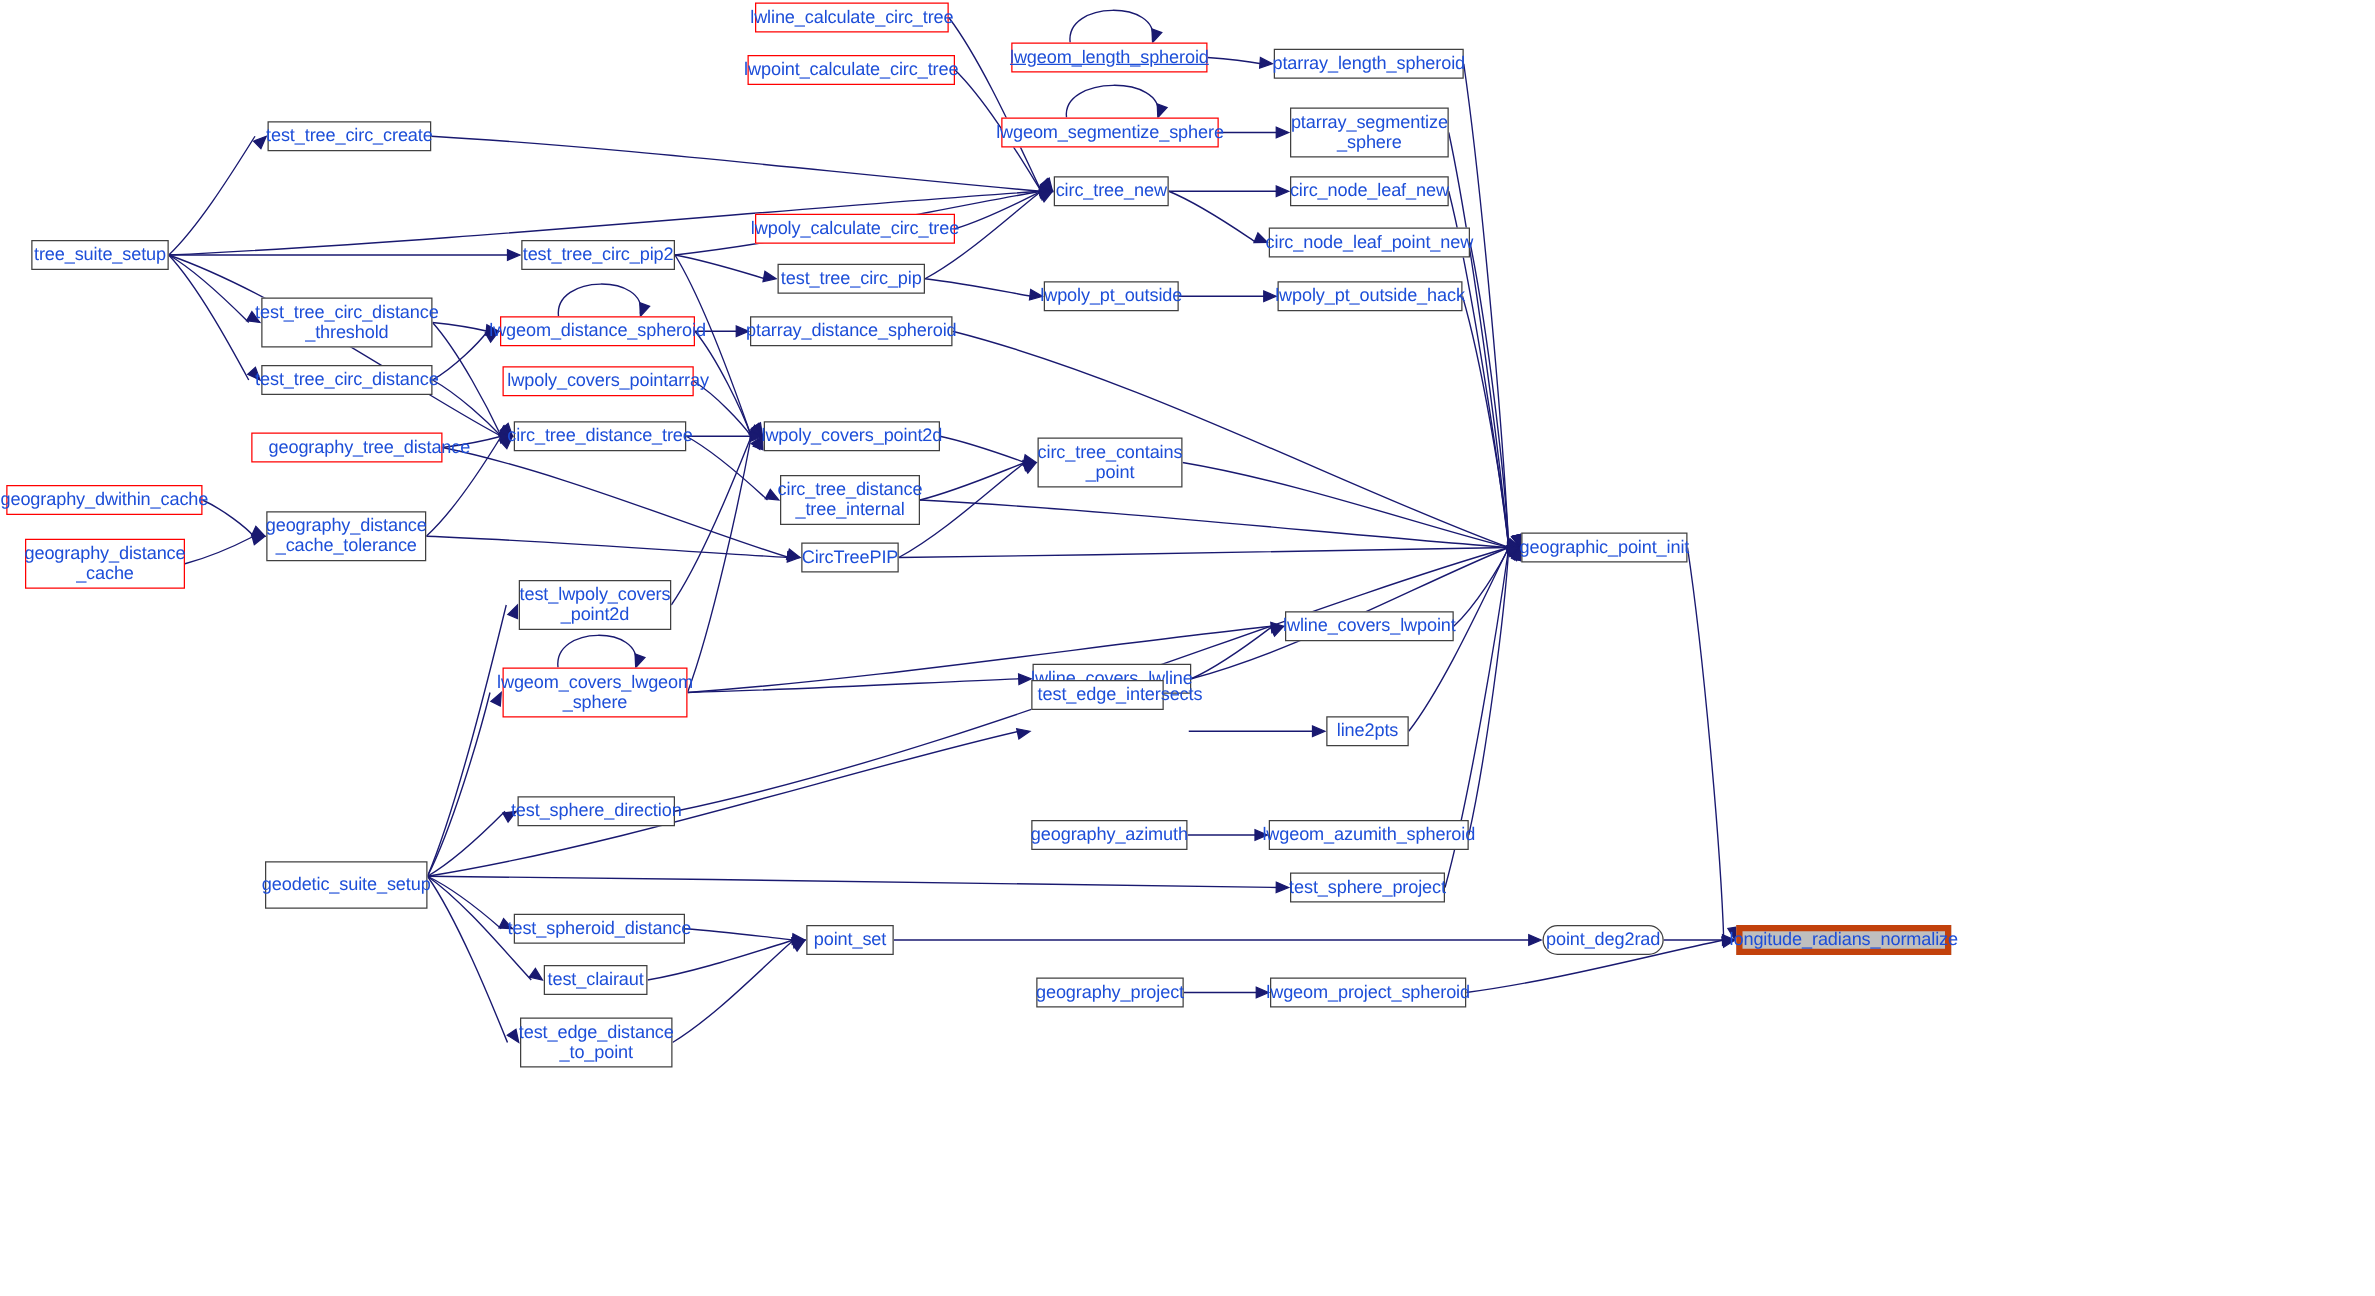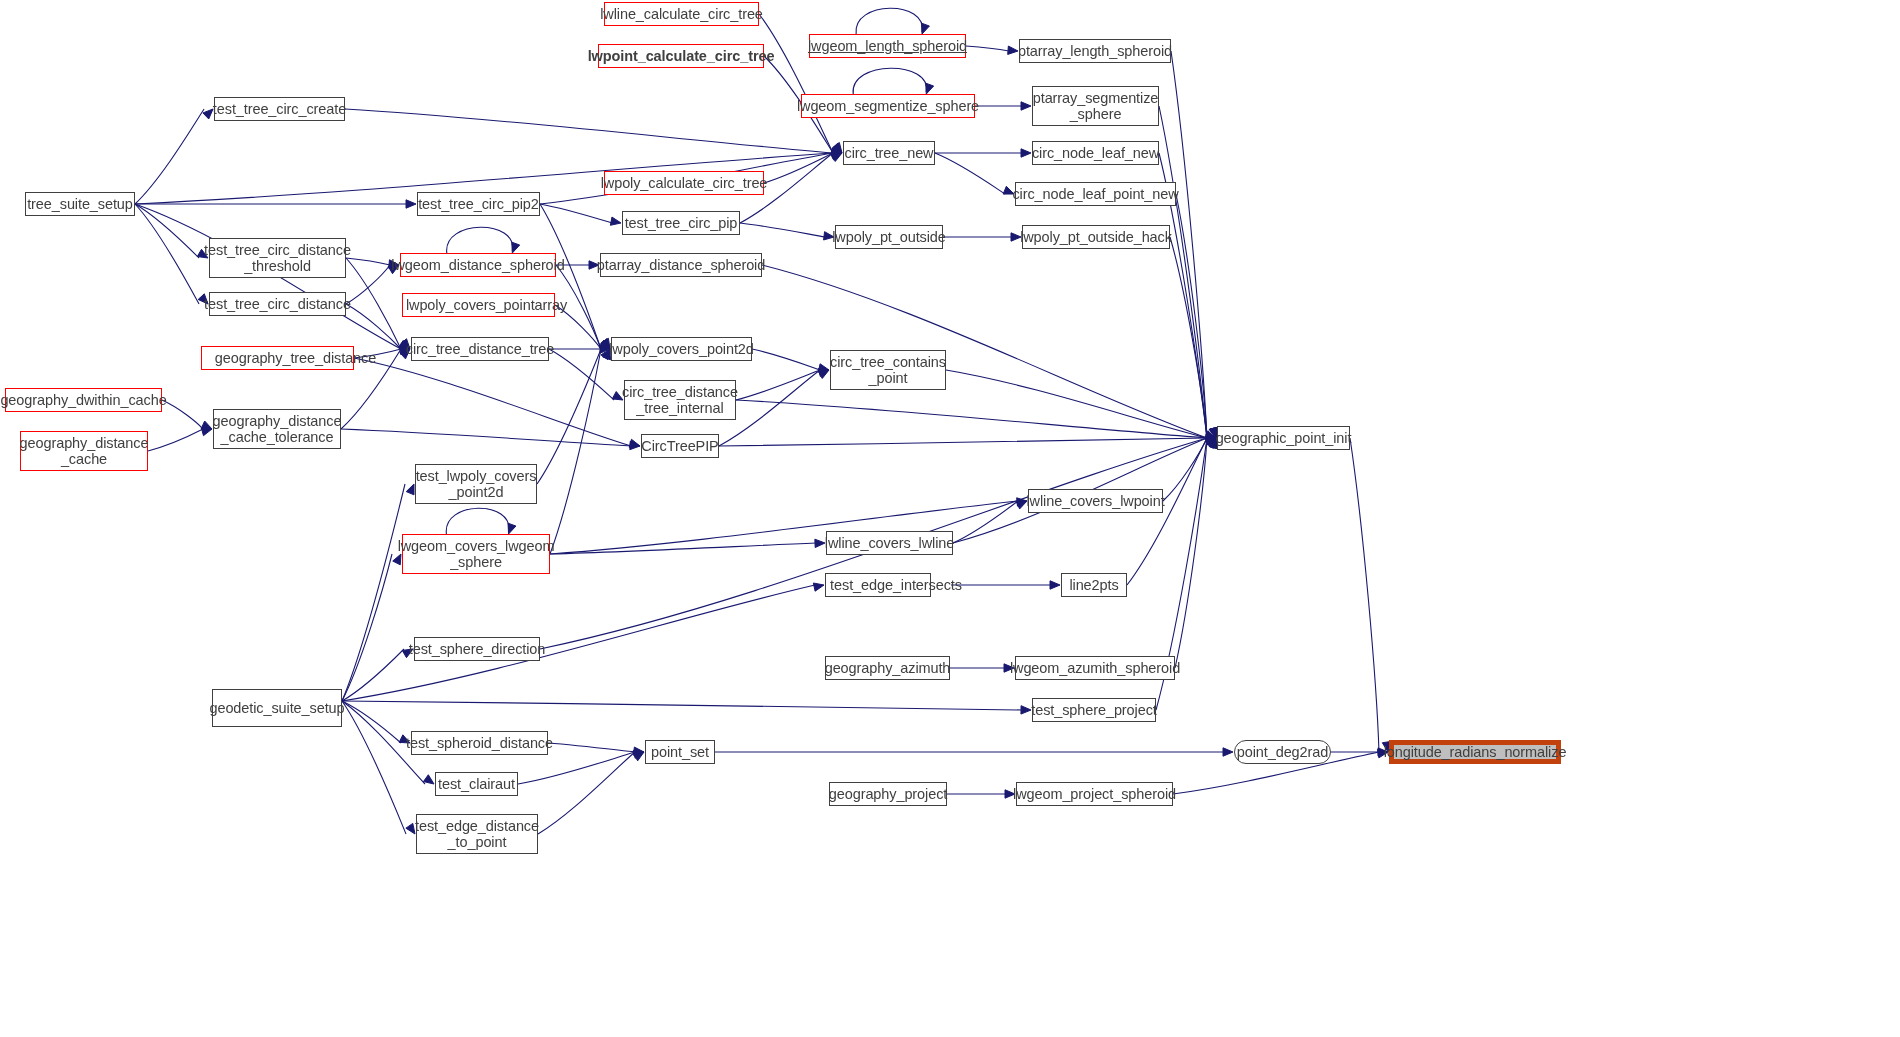--- a/index.html
+++ b/index.html
@@ -26,21 +26,21 @@
   }
   .node {
     position: absolute;
     box-sizing: border-box;
     display: flex;
     align-items: center;
     justify-content: center;
     text-align: center;
     background: #ffffff;
     border: 1px solid #404040;
-    color: #404040;
+    color: #1d4ed8;
     font-size: 14.5px;
     line-height: 1.12;
     white-space: pre-line;
     letter-spacing: -0.1px;
     z-index: 5;
   }
   .node.red {
     border: 1px solid #ff0000;
   }
   .node.filled {
@@ -210,21 +210,21 @@
       <path d="M 947 794 C 969.44 794 994.6 794 1006 794" fill="none" stroke="#191970" stroke-width="1.1"></path>
       <polygon points="1015,794 1005,789.8 1005,798.2" fill="#191970" stroke="#191970"></polygon>
       <path d="M 1173 794 C 1243.95 784.7369 1323.5 763.3211 1379 752" fill="none" stroke="#191970" stroke-width="1.1"></path>
       <polygon points="1388,752 1377.4244795767756,749.5920199797412 1378.876656037415,757.865543021781" fill="#191970" stroke="#191970"></polygon>
       <path d="M 1350 438 C 1362.54 520.9345 1376.6 678.5554999999999 1379 752" fill="none" stroke="#191970" stroke-width="1.1"></path>
       <polygon points="1388,752 1390.6164757301756,741.4741245136852 1382.3158738548693,742.7625376879664" fill="#191970" stroke="#191970"></polygon>
     </svg>
 <div class="node red" style="left: 604px; top: 2px; width: 155px; height: 24px;"><span>lwline_calculate_circ_tree</span></div>
     <div class="node red" style="left: 809px; top: 34px; width: 157px; height: 24px; text-decoration: underline;"><span>lwgeom_length_spheroid</span></div>
     <div class="node" style="left: 1019px; top: 39px; width: 152px; height: 24px;"><span>ptarray_length_spheroid</span></div>
-    <div class="node red" style="left: 598px; top: 44px; width: 166px; height: 24px; font-weight: bold;"><span>lwpoint_calculate_circ_tree</span></div>
+    <div class="node red" style="left: 598px; top: 44px; width: 166px; height: 24px;"><span>lwpoint_calculate_circ_tree</span></div>
     <div class="node red" style="left: 801px; top: 94px; width: 174px; height: 24px;"><span>lwgeom_segmentize_sphere</span></div>
     <div class="node" style="left: 1032px; top: 86px; width: 127px; height: 40px;"><span>ptarray_segmentize
 _sphere</span></div>
     <div class="node" style="left: 214px; top: 97px; width: 131px; height: 24px;"><span>test_tree_circ_create</span></div>
     <div class="node" style="left: 843px; top: 141px; width: 92px; height: 24px;"><span>circ_tree_new</span></div>
     <div class="node" style="left: 1032px; top: 141px; width: 127px; height: 24px;"><span>circ_node_leaf_new</span></div>
     <div class="node" style="left: 1015px; top: 182px; width: 161px; height: 24px;"><span>circ_node_leaf_point_new</span></div>
     <div class="node red" style="left: 604px; top: 171px; width: 160px; height: 24px;"><span>lwpoly_calculate_circ_tree</span></div>
     <div class="node" style="left: 25px; top: 192px; width: 110px; height: 24px;"><span>tree_suite_setup</span></div>
     <div class="node" style="left: 417px; top: 192px; width: 123px; height: 24px;"><span>test_tree_circ_pip2</span></div>
@@ -250,21 +250,21 @@
     <div class="node" style="left: 1217px; top: 426px; width: 133px; height: 24px;"><span>geographic_point_init</span></div>
     <div class="node" style="left: 641px; top: 434px; width: 78px; height: 24px;"><span>CircTreePIP</span></div>
     <div class="node red" style="left: 20px; top: 431px; width: 128px; height: 40px;"><span>geography_distance
 _cache</span></div>
     <div class="node" style="left: 415px; top: 464px; width: 122px; height: 40px;"><span>test_lwpoly_covers
 _point2d</span></div>
     <div class="node" style="left: 1028px; top: 489px; width: 135px; height: 24px;"><span>lwline_covers_lwpoint</span></div>
     <div class="node red" style="left: 402px; top: 534px; width: 148px; height: 40px;"><span>lwgeom_covers_lwgeom
 _sphere</span></div>
     <div class="node" style="left: 826px; top: 531px; width: 127px; height: 24px;"><span>lwline_covers_lwline</span></div>
-    <div class="node" style="left: 825px; top: 573px; width: 106px; height: 24px; padding-left: 36px;"><span>test_edge_intersects</span></div>
+    <div class="node" style="left: 825px; top: 544px; width: 106px; height: 24px; padding-left: 36px;"><span>test_edge_intersects</span></div>
     <div class="node" style="left: 1061px; top: 573px; width: 66px; height: 24px;"><span>line2pts</span></div>
     <div class="node" style="left: 414px; top: 637px; width: 126px; height: 24px;"><span>test_sphere_direction</span></div>
     <div class="node" style="left: 825px; top: 656px; width: 125px; height: 24px;"><span>geography_azimuth</span></div>
     <div class="node" style="left: 1015px; top: 656px; width: 160px; height: 24px;"><span>lwgeom_azumith_spheroid</span></div>
     <div class="node" style="left: 212px; top: 689px; width: 130px; height: 38px; justify-content: center;"><span>geodetic_suite_setup</span></div>
     <div class="node" style="left: 1032px; top: 698px; width: 124px; height: 24px;"><span>test_sphere_project</span></div>
     <div class="node" style="left: 411px; top: 731px; width: 137px; height: 24px;"><span>test_spheroid_distance</span></div>
     <div class="node" style="left: 645px; top: 740px; width: 70px; height: 24px;"><span>point_set</span></div>
     <div class="node" style="left: 1234px; top: 740px; width: 97px; height: 24px; border-radius: 12px;"><span>point_deg2rad</span></div>
     <div class="node filled" style="left: 1389px; top: 740px; width: 172px; height: 24px;"><span>longitude_radians_normalize</span></div>

